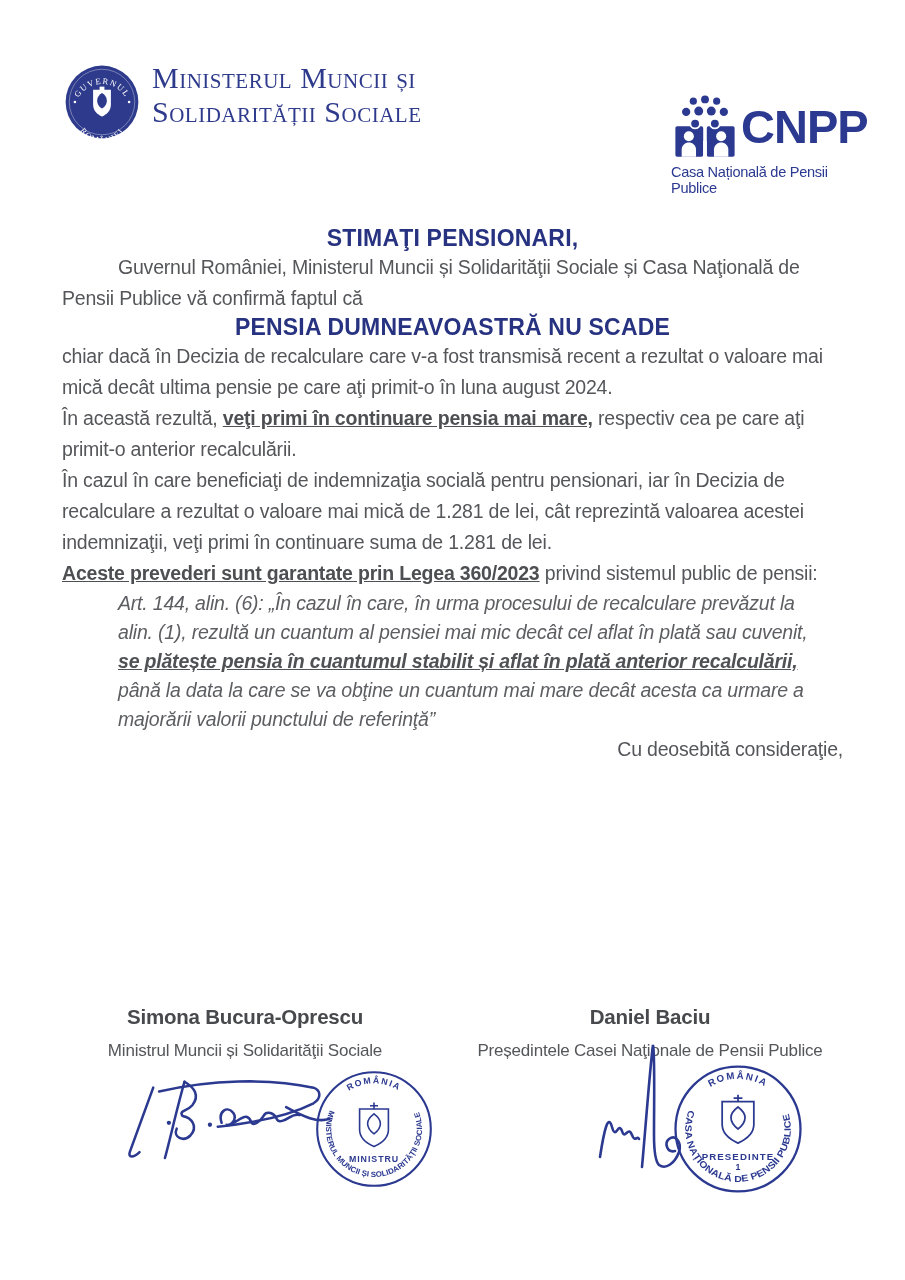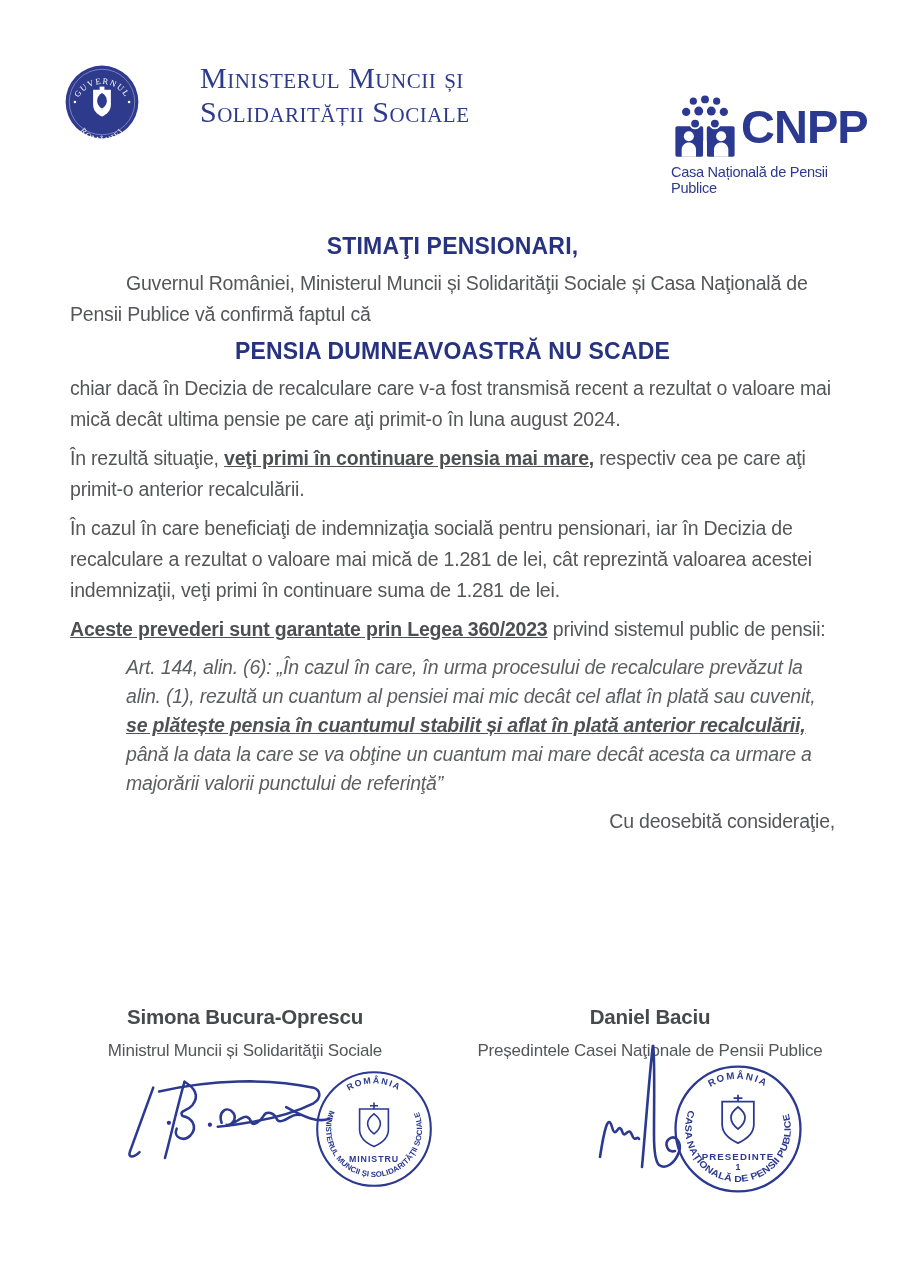--- a/index.html
+++ b/index.html
@@ -6,38 +6,38 @@
   .page{
     position:relative;width:905px;height:1280px;background:#ffffff;overflow:hidden;
     font-family:"Liberation Sans",sans-serif;color:#55565a;
   }
   
   .header{position:absolute;top:60px;left:62px;right:48px;height:95px;}
   .gov-seal{position:absolute;left:2px;top:4px;width:76px;height:76px;}
   .ministry{
     position:absolute;left:90px;top:1px;
     font-family:"Liberation Serif",serif;font-variant:small-caps;
-    font-size:30px;line-height:34px;color:#2e3a8c;letter-spacing:0.5px;font-weight:500;margin-left:48px;
+    font-size:30px;line-height:34px;color:#2e3a8c;letter-spacing:0.5px;font-weight:500;
   }
   .cnpp{position:absolute;right:0;top:0;width:186px;height:92px;margin-top:32px;}
   .cnpp-icon{position:absolute;left:0;top:2px;width:68px;height:70px;}
   .cnpp-acronym{
     position:absolute;left:70px;top:0px;width:116px;
     font-size:47px;font-weight:bold;color:#2b3990;letter-spacing:-1px;line-height:70px;
   }
   .cnpp-subtitle{
     position:absolute;left:0;top:72px;width:190px;
     font-size:14.6px;color:#2b3990;font-weight:500;letter-spacing:-0.3px;
   }
   
   .content{
     position:absolute;top:225px;left:62px;width:781px;
     font-size:19.5px;line-height:31px;letter-spacing:-0.2px;color:#55565a;
   }
-  .content p{margin:8px;}
+  .content p{margin:0;}
   .h-navy{color:#273380;font-weight:bold;font-size:23px;line-height:27px;text-align:center;letter-spacing:0.2px;}
   .greeting{margin-top:8px;}
   .para1{margin-top:44px;text-indent:56px;}
   .headline{margin-top:23px;}
   .para2{margin-top:21px;}
   .para3{margin-top:9px;}
   .para4{margin-top:10px;}
   .para5{margin-top:10px;}
   .quote{
     margin-top:9px;padding-left:56px;padding-right:12px;
@@ -128,21 +128,21 @@
   <div class="content">
 
     <p class="h-navy greeting">STIMAŢI PENSIONARI,</p>
 
     <p class="para1">Guvernul României, Ministerul Muncii și Solidarităţii Sociale și Casa Naţională de Pensii Publice vă confirmă faptul că</p>
 
     <p class="h-navy headline">PENSIA DUMNEAVOASTRĂ NU SCADE</p>
 
     <p class="para2">chiar dacă în Decizia de recalculare care v-a fost transmisă recent a rezultat o valoare mai mică decât ultima pensie pe care aţi primit-o în luna august 2024.</p>
 
-    <p class="para3"><span>În rezultă situaţie, </span><span class="b">veţi primi în continuare pensia mai mare,</span><span> respectiv cea pe care aţi primit-o anterior recalculării.</span></p>
+    <p class="para3"><span>În această rezultă, </span><span class="b">veţi primi în continuare pensia mai mare,</span><span> respectiv cea pe care aţi primit-o anterior recalculării.</span></p>
 
     <p class="para4">În cazul în care beneficiaţi de indemnizaţia socială pentru pensionari, iar în Decizia de recalculare a rezultat o valoare mai mică de 1.281 de lei, cât reprezintă valoarea acestei indemnizaţii, veţi primi în continuare suma de 1.281 de lei.</p>
 
     <p class="para5"><span class="b">Aceste prevederi sunt garantate prin Legea 360/2023</span><span> privind sistemul public de pensii:</span></p>
 
     <p class="quote"><span>Art. 144, alin. (6): „În cazul în care, în urma procesului de recalculare prevăzut la alin. (1), rezultă un cuantum al pensiei mai mic decât cel aflat în plată sau cuvenit, </span><span class="q-em">se plătește pensia în cuantumul stabilit și aflat în plată anterior recalculării,</span><span> până la data la care se va obţine un cuantum mai mare decât acesta ca urmare a majorării valorii punctului de referinţă”</span></p>
 
 
     <p class="closing">Cu deosebită consideraţie,</p>
   </div>

